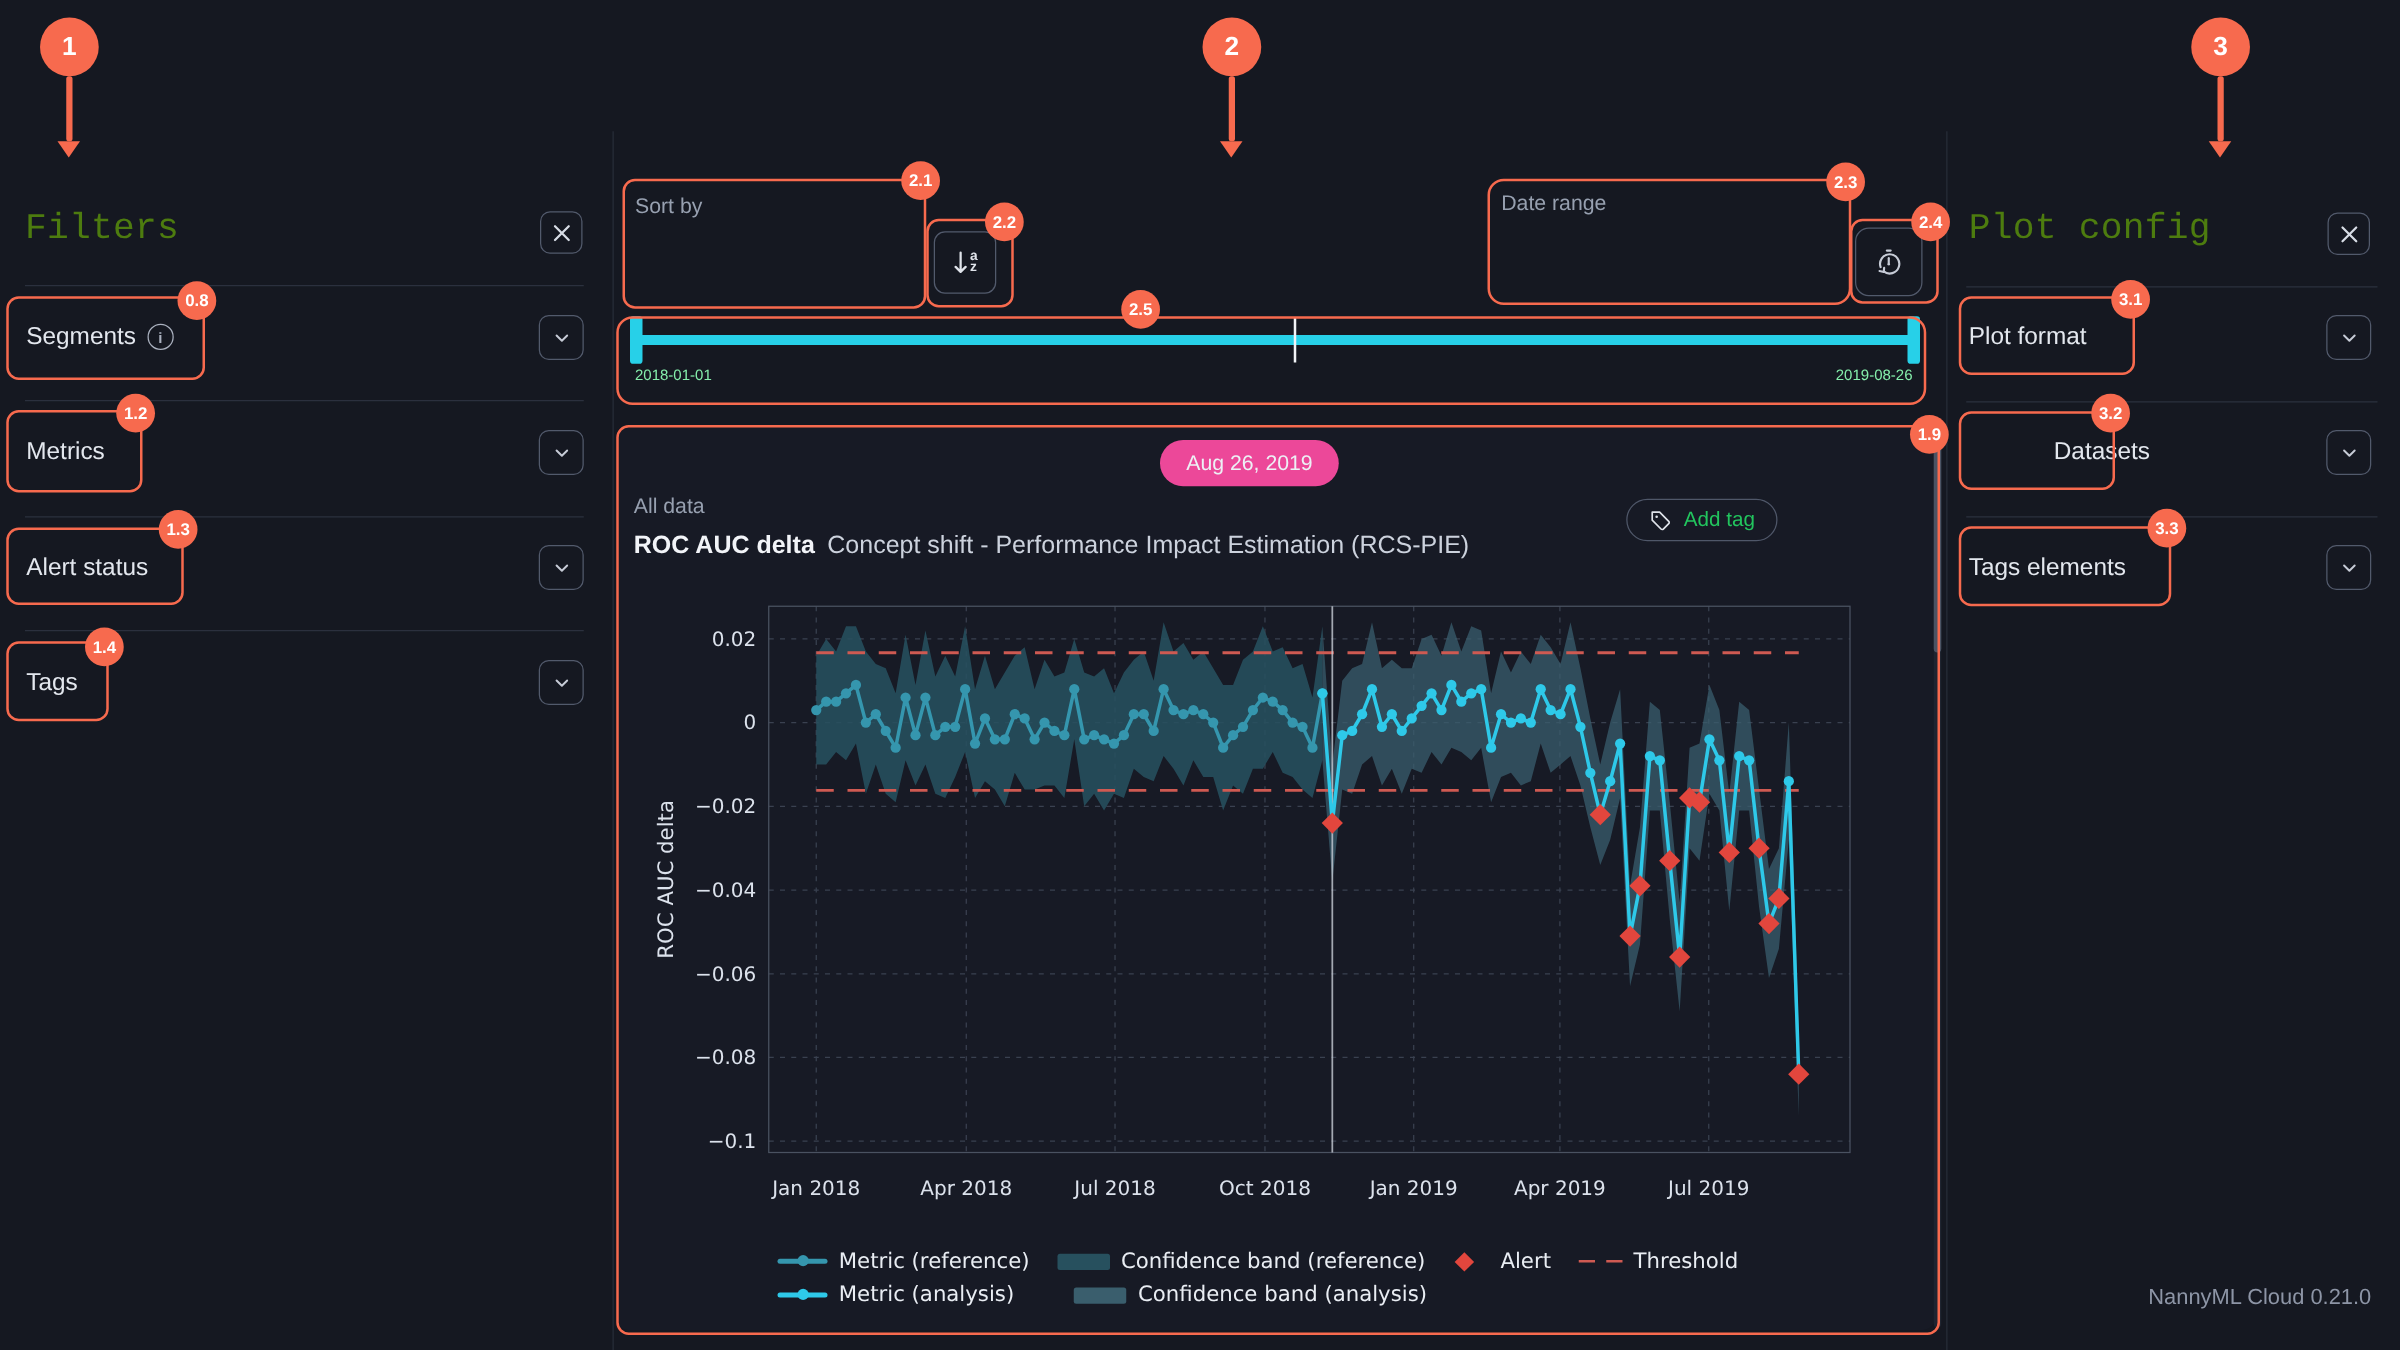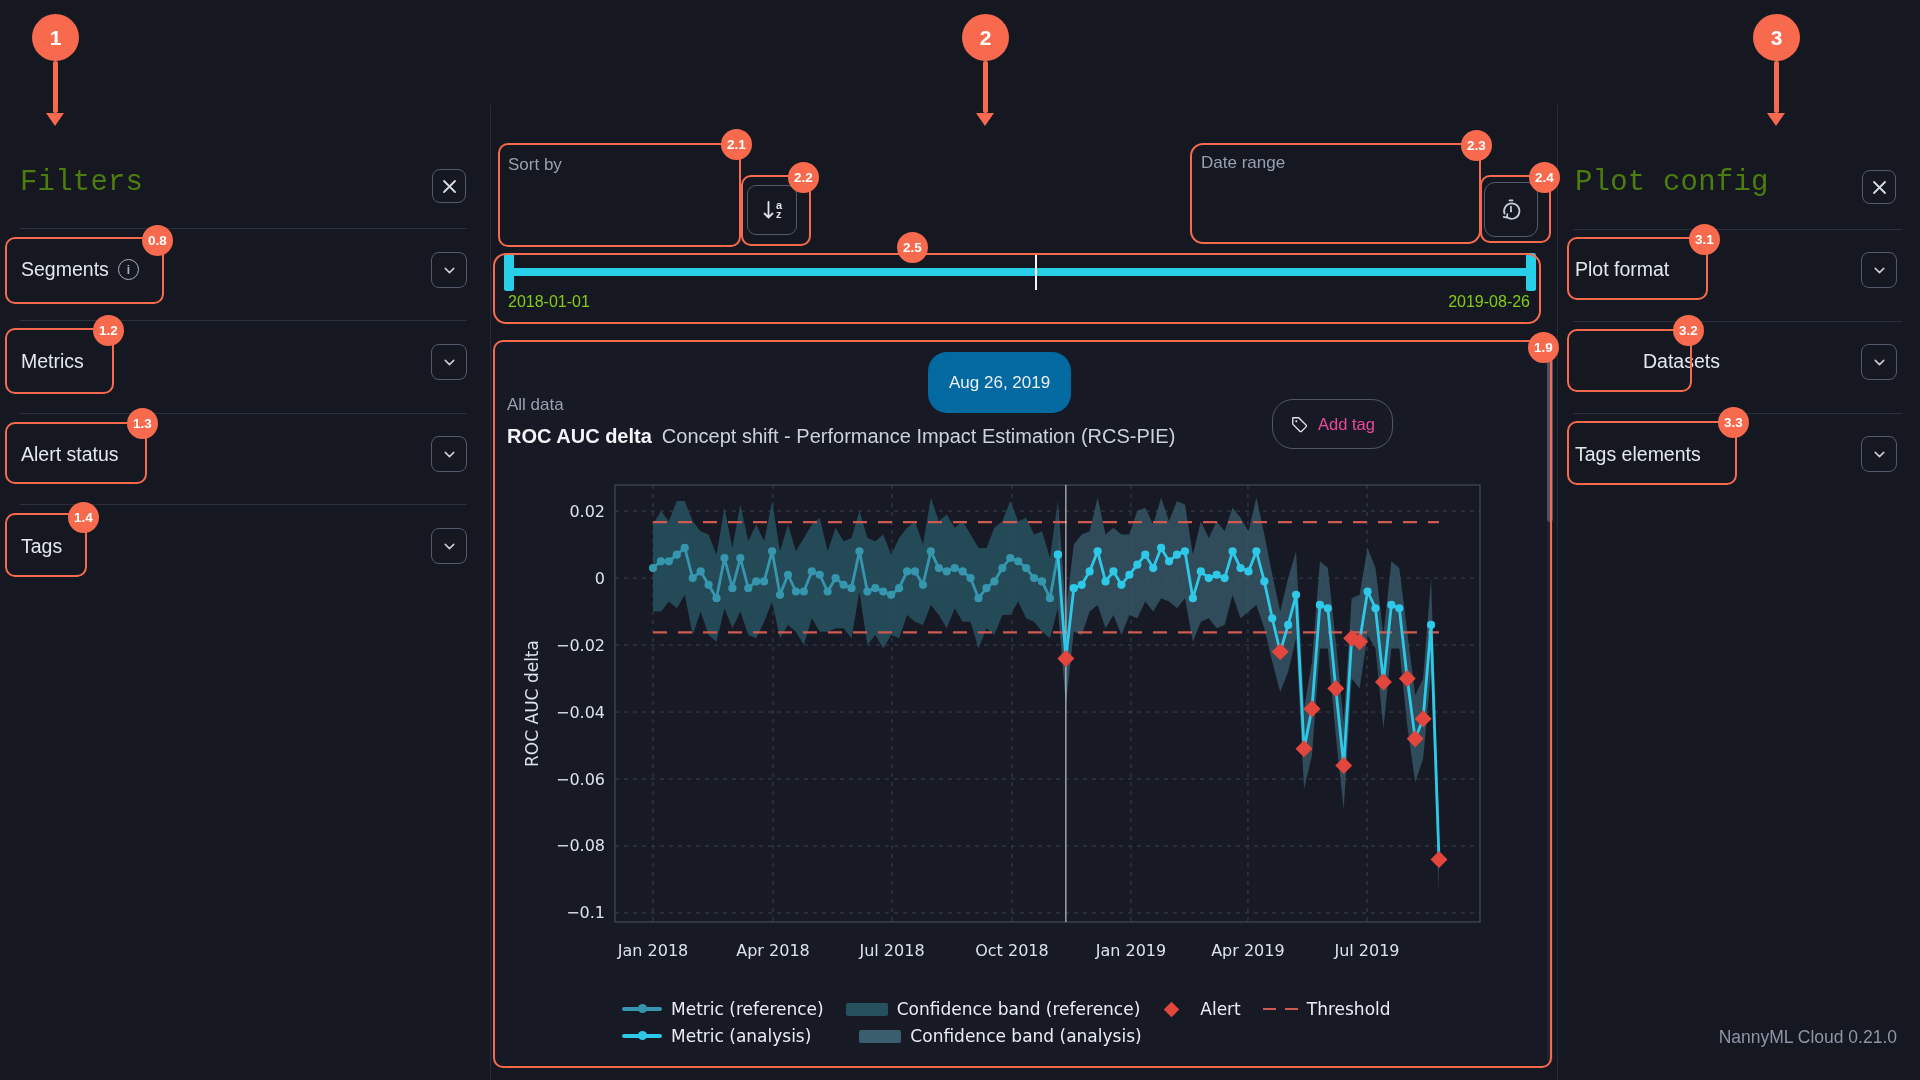--- a/index.html
+++ b/index.html
@@ -23,30 +23,30 @@
   .ann-arrow-head{position:absolute;width:0;height:0;border-left:9px solid transparent;
                   border-right:9px solid transparent;border-top:13px solid var(--annot,#f76a4e);}
   
   .field-label{position:absolute;font-size:17px;color:#97a0b0;}
   .input-box{position:absolute;border:1.4px solid #4d5668;border-radius:9px;background:transparent;
              display:flex;align-items:center;color:#e5e9f0;font-size:18px;cursor:pointer;}
   
   #slider-track{position:absolute;left:510px;top:268px;width:1020px;height:8px;border-radius:3px;background:var(--cyan,#27d0e8);cursor:pointer;}
   .slider-handle{position:absolute;top:-15px;width:10px;height:38px;border-radius:2.5px;background:var(--cyan,#27d0e8);cursor:ew-resize;}
   #slider-cursor{position:absolute;top:-14px;width:2px;height:36px;background:#f2f4f8;}
-  .slider-date{position:absolute;top:293px;font-size:16px;color:#84cc16;}
+  .slider-date{position:absolute;top:293px;font-size:12px;color:#86efac;}
   
   #chart-card{position:absolute;left:493px;top:340px;width:1055px;height:724px;background:#171a25;border-radius:10px;}
-  #date-chip{position:absolute;left:928px;top:352px;height:37px;padding:12px 21px;border-radius:19px;
-             background:#0369a1;display:flex;align-items:center;font-size:17px;color:#edf0f5;}
+  #date-chip{position:absolute;left:928px;top:352px;height:37px;padding:0 21px;border-radius:19px;
+             background:#ec4899;display:flex;align-items:center;font-size:17px;color:#edf0f5;}
   #segment-label{position:absolute;left:507px;top:395px;font-size:17px;color:#97a0b0;}
   #card-title-row{position:absolute;left:507px;top:425px;font-size:20px;color:#ccd2dd;}
   #card-title-row b{color:#f2f4f8;font-weight:700;margin-right:10px;}
-  #add-tag-btn{position:absolute;left:1272px;top:399px;height:50px;padding:0 17px;border-radius:21px;
-               border:1.4px solid #4f5769;display:flex;align-items:center;gap:9px;font-size:16.5px;color:#ec4899;cursor:pointer;background:transparent;}
+  #add-tag-btn{position:absolute;left:1301px;top:399px;height:34px;padding:0 17px;border-radius:21px;
+               border:1.4px solid #4f5769;display:flex;align-items:center;gap:9px;font-size:16.5px;color:#22c55e;cursor:pointer;background:transparent;}
   #card-scrollbar{position:absolute;left:1547px;top:342px;width:6px;height:720px;background:#1f2430;border-radius:3px;}
   #card-scroll-thumb{position:absolute;left:0;top:2px;width:6px;height:178px;background:#4b5363;border-radius:3px;cursor:pointer;}
   
   .legend-row{position:absolute;left:622px;display:flex;align-items:center;font-size:17px;color:#e9edf3;
               font-family:"DejaVu Sans",sans-serif;}
   .legend-item{display:flex;align-items:center;gap:9px;margin-right:22px;cursor:pointer;}
   .sw-line{width:40px;height:3.5px;border-radius:2px;position:relative;}
   .sw-line i{position:absolute;left:16px;top:-3px;width:9px;height:9px;border-radius:50%;background:inherit;}
   .sw-band{width:42px;height:13px;border-radius:2px;}
   .sw-diamond{width:11px;height:11px;transform:rotate(45deg);background:var(--alert,#e2463d);margin:0 4px;}

